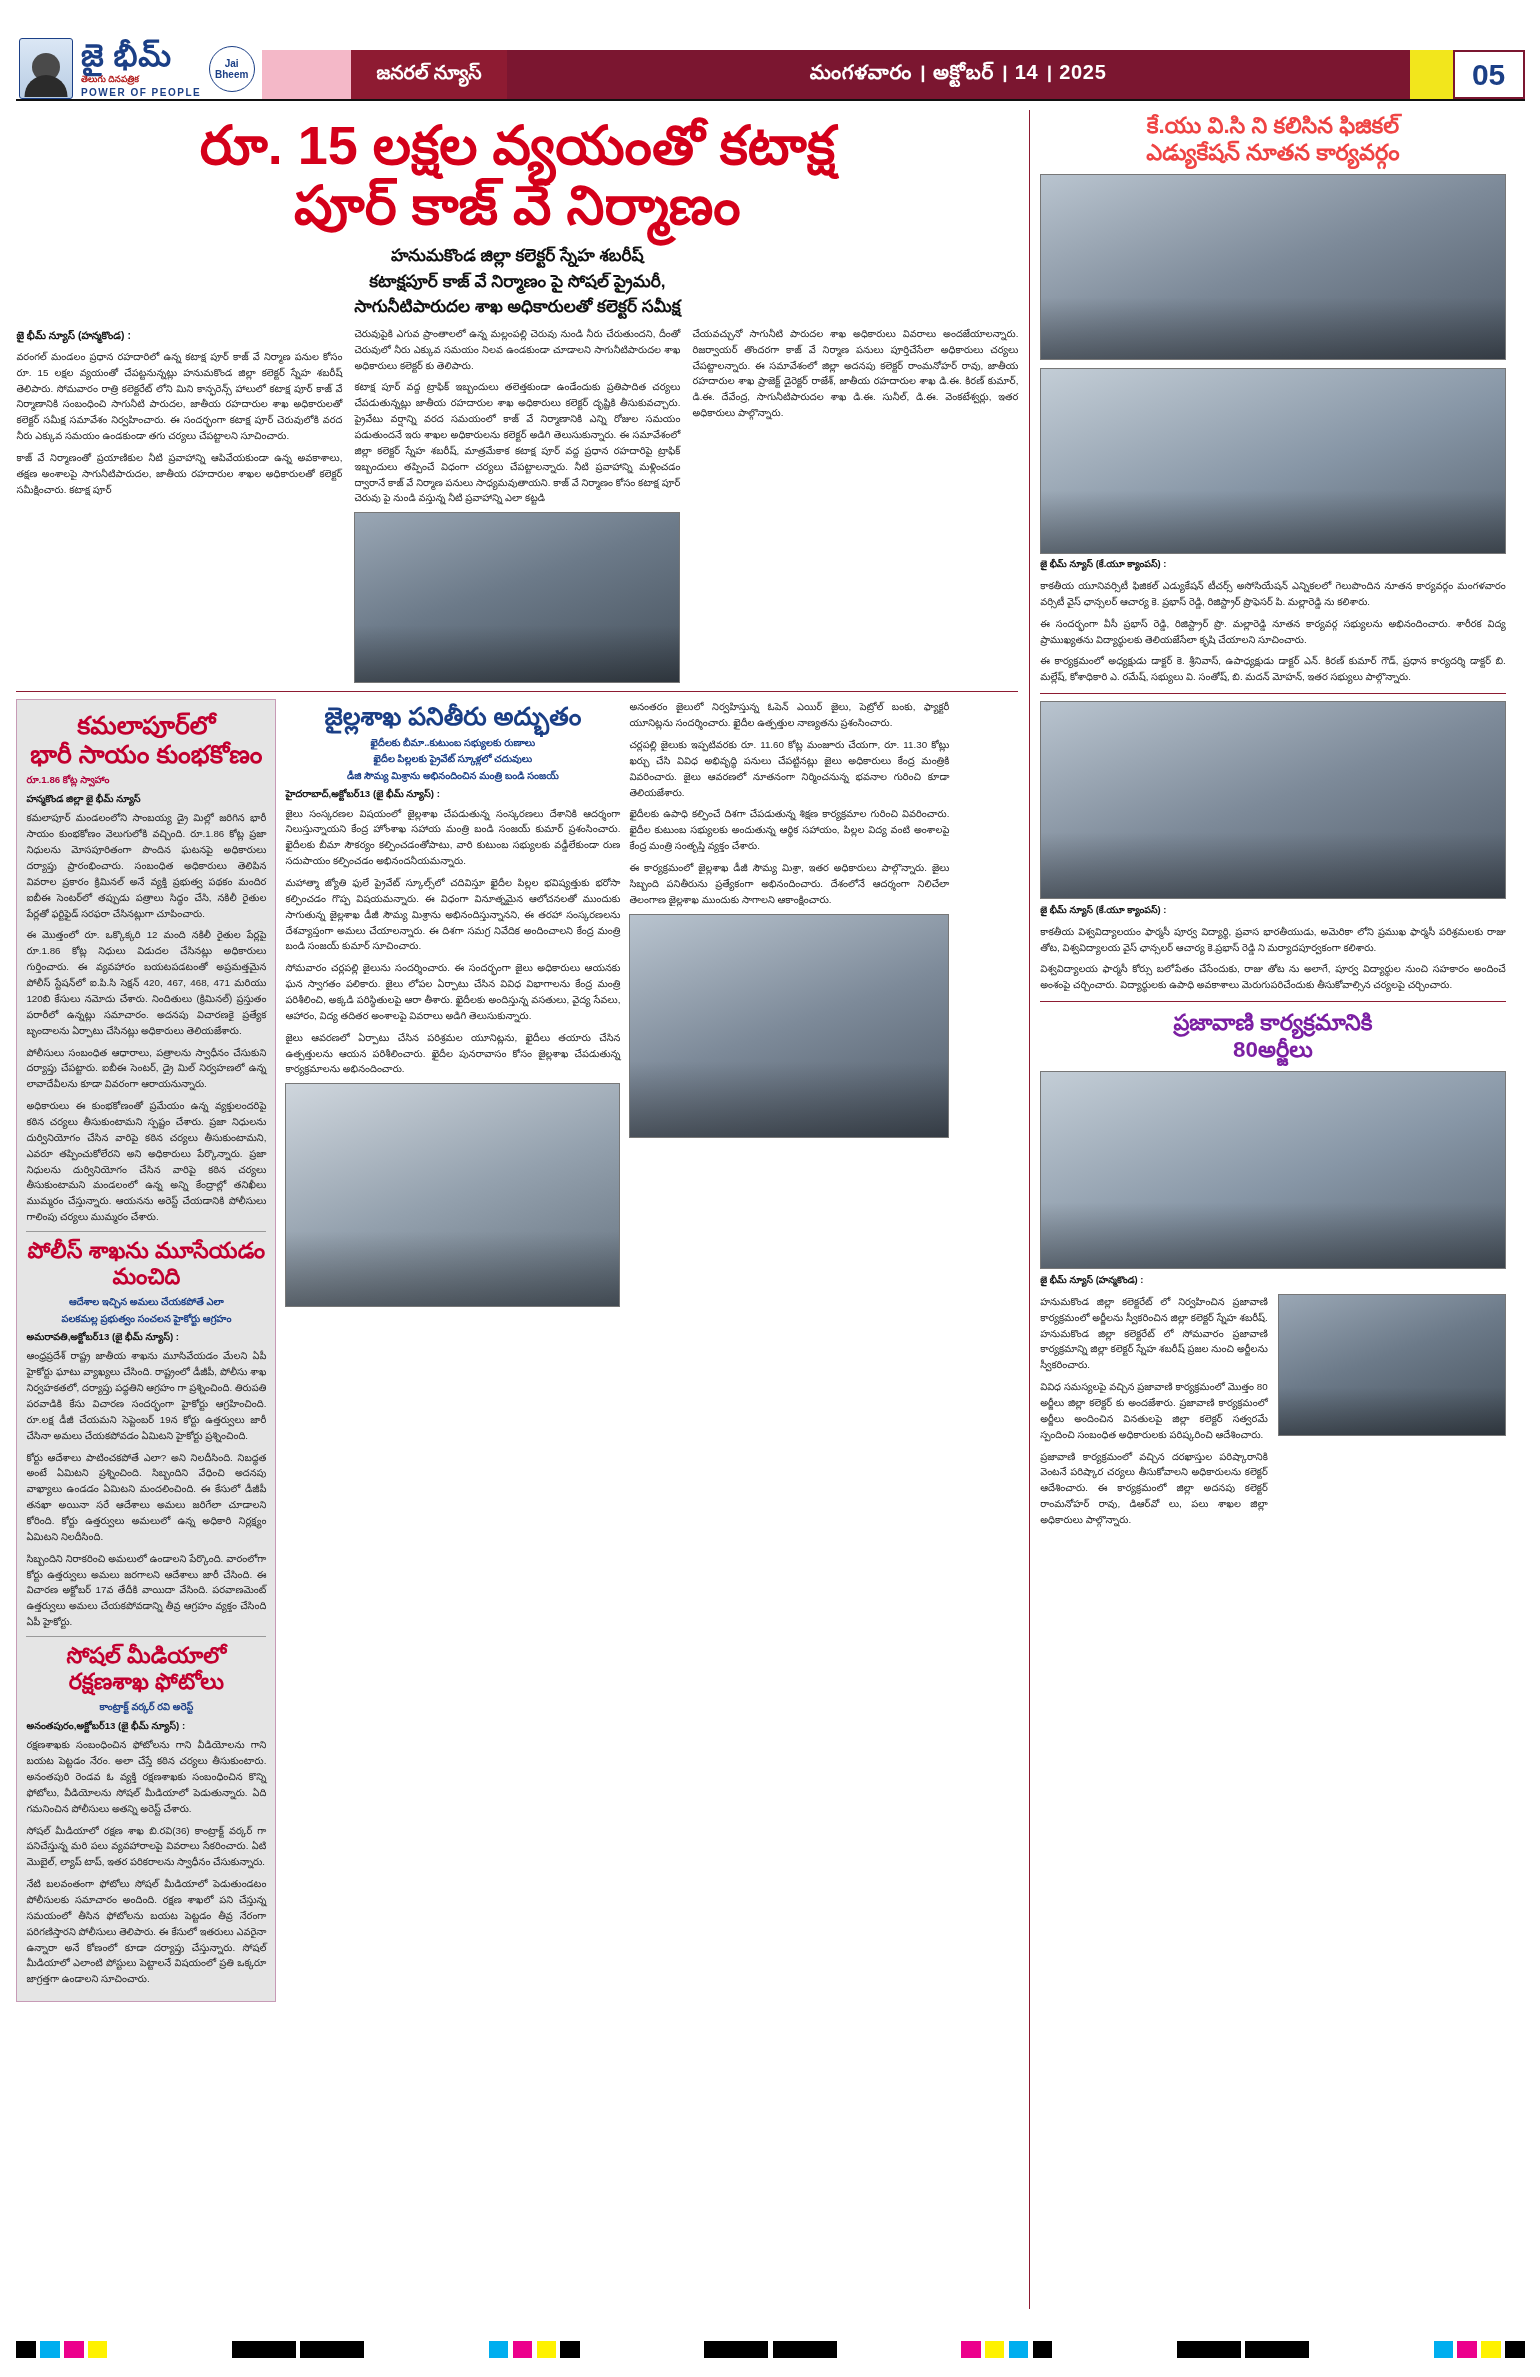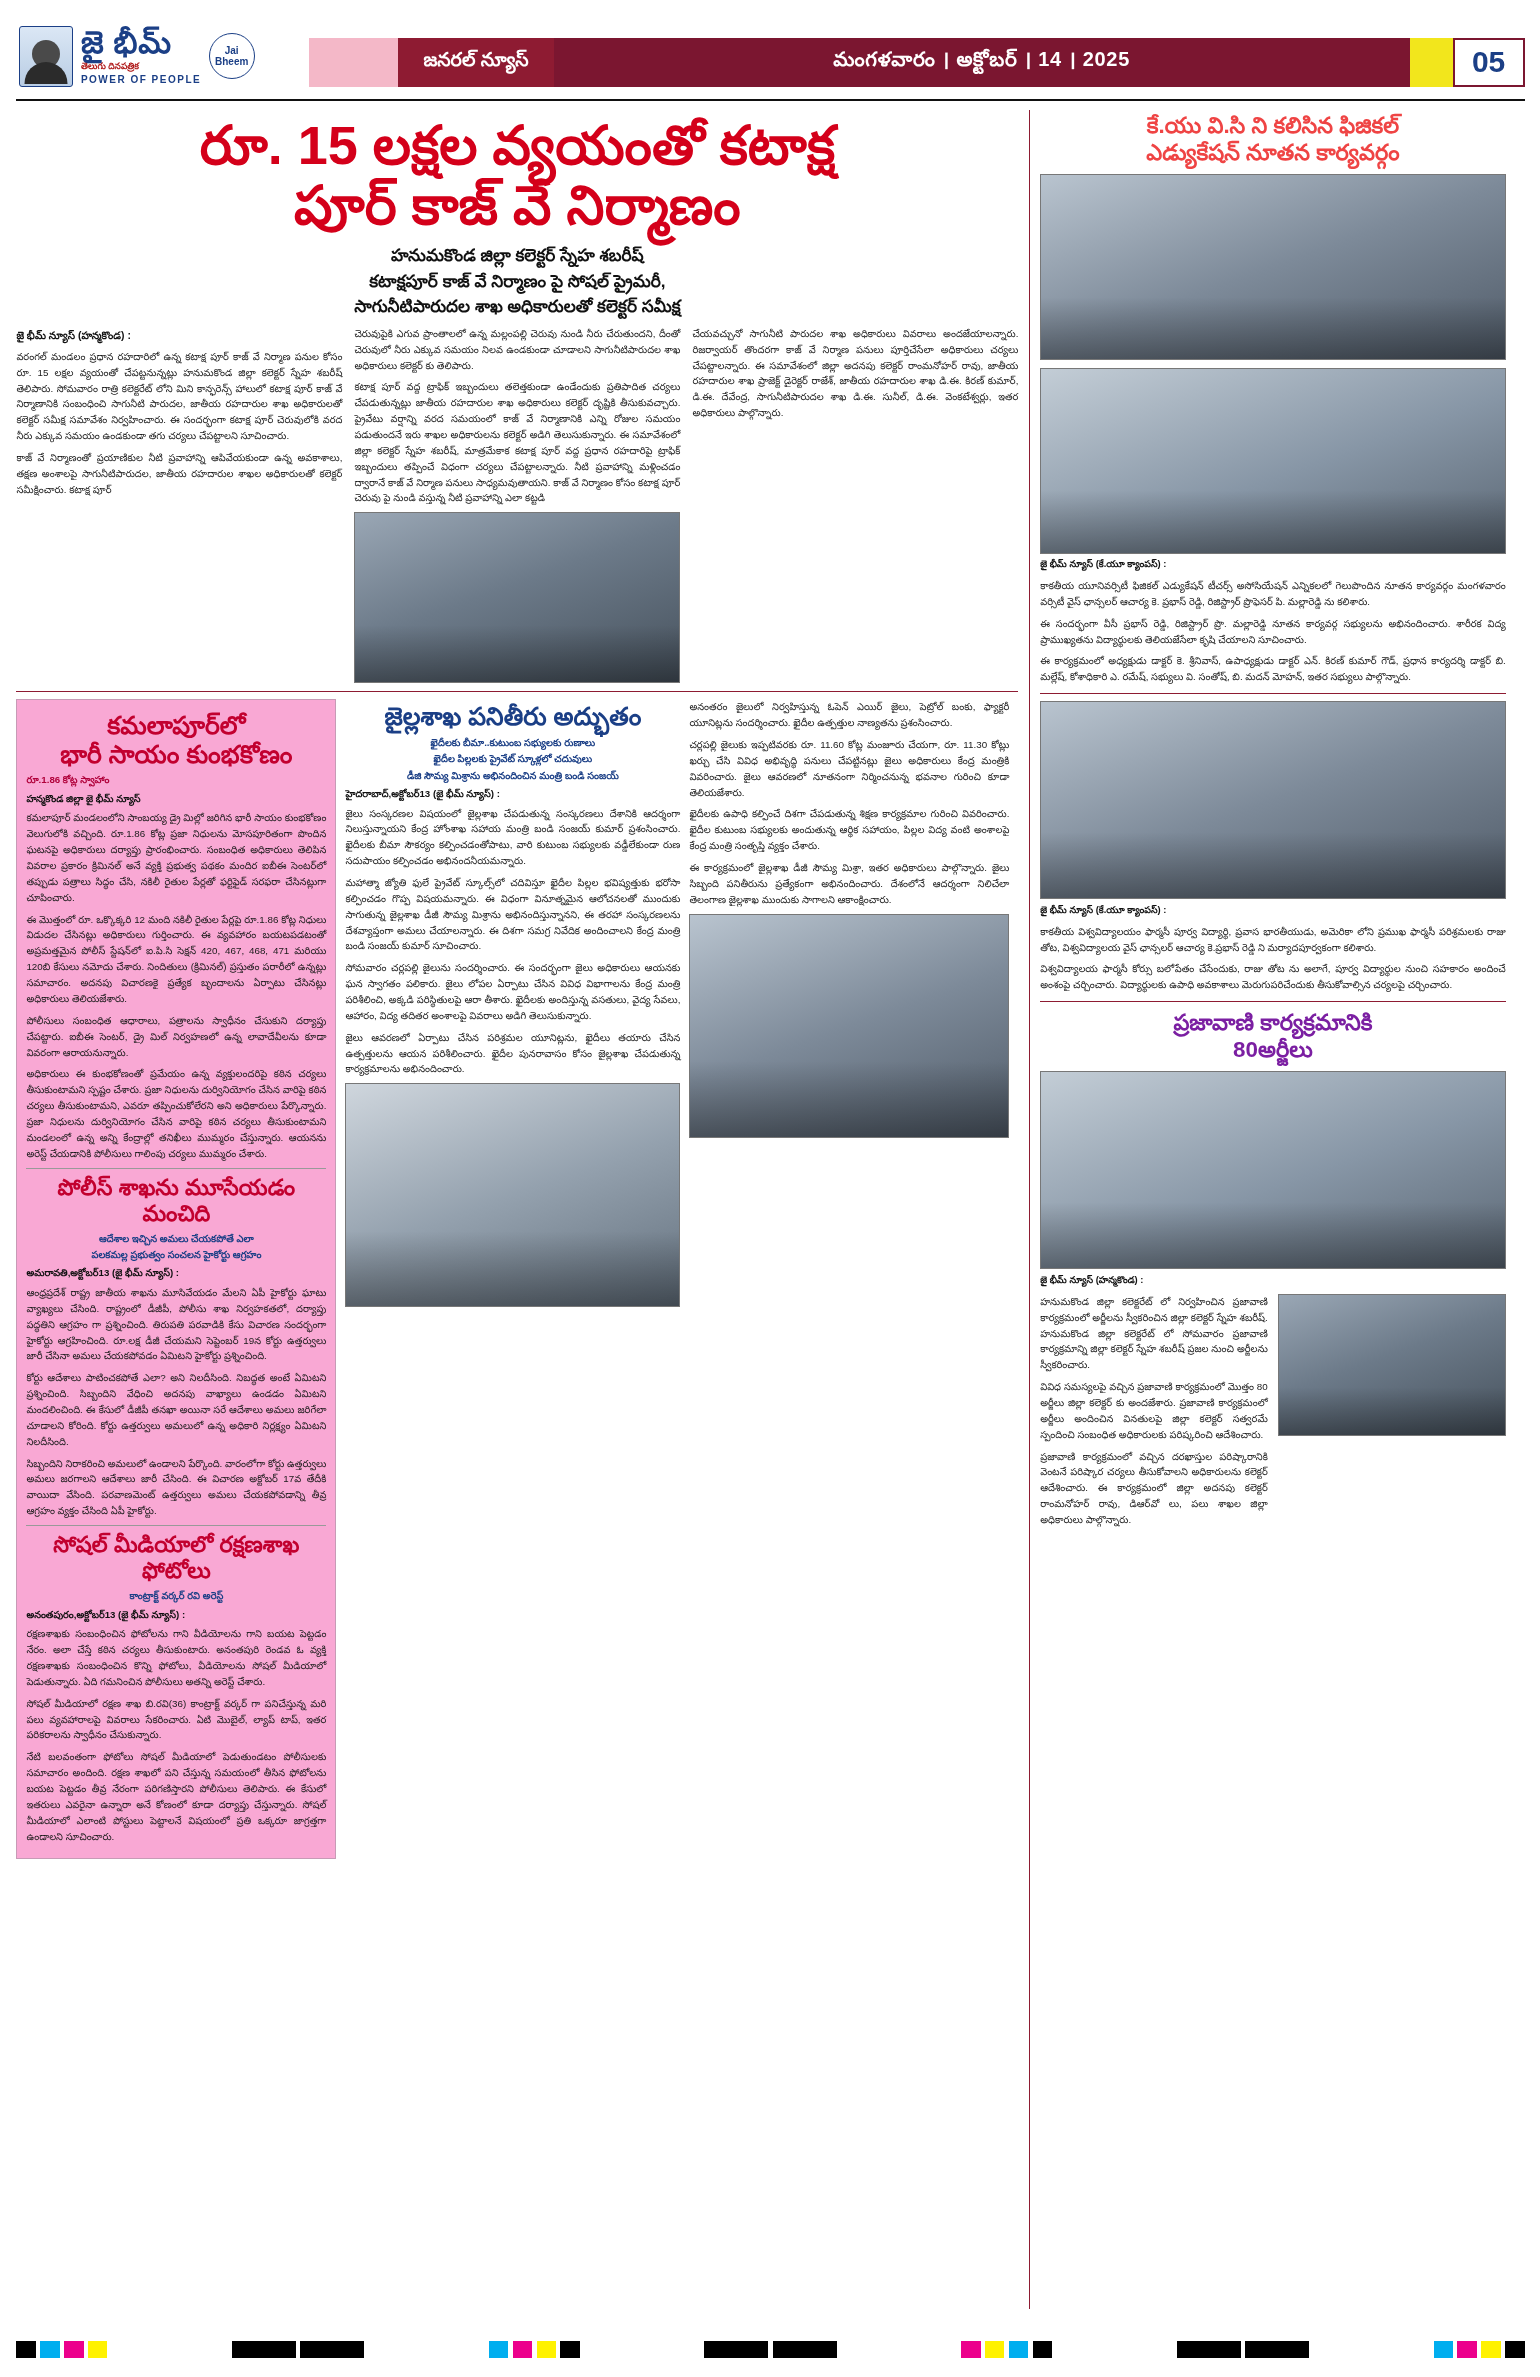--- a/index.html
+++ b/index.html
@@ -15,24 +15,23 @@
     height: 2377px;
     position: relative;
     background: #fff;
     padding: 13.4px 16.4px 0 16.4px;
   }
 
   
   .masthead {
     height: 88px;
     display: flex;
-    align-items: center;
+    align-items: flex-end;
     border-bottom: 2.2px solid #111;
     position: relative;
-    gap: 47px;
   }
   .logo-block {
     width: 246px;
     display: flex;
     align-items: center;
     gap: 7.5px;
     padding-left: 3px;
   }
   .logo-portrait {
     width: 54px; height: 61px;
@@ -171,22 +170,22 @@
     border: none; border-top: 0.7px solid #999; margin: 6px 0;
   }
 
   
   .lower {
     display: flex;
     gap: 9px;
     margin-top: 7.5px;
   }
   .panel-pink {
-    width: 320px;
-    background: #f9a8d4;
+    width: 260px;
+    background: #e5e5e5;
     border: 0.7px solid #c79bb6;
     padding: 7.5px 9px;
   }
   .mid-col { width: 335px; }
   .mid-col2 { width: 320px; }
 
   .h-red {
     color: #c2002f; font-size: 25px; font-weight: bold;
     text-align:center; line-height:1.18; margin: 3px 0 4.5px 0;
   }

